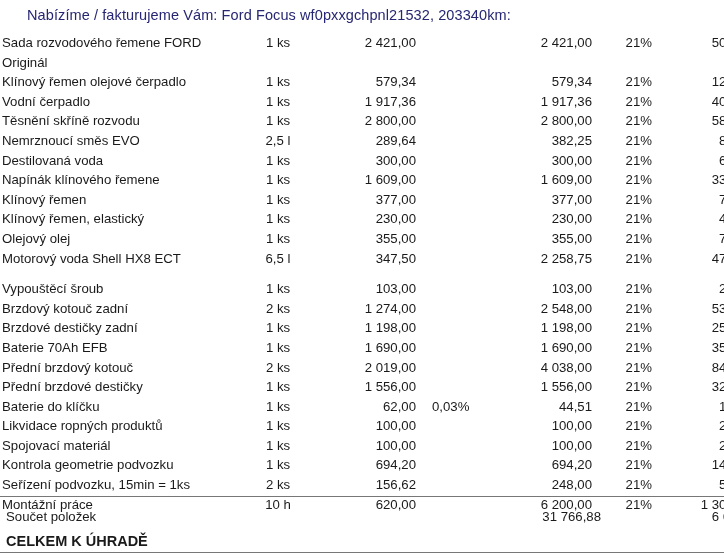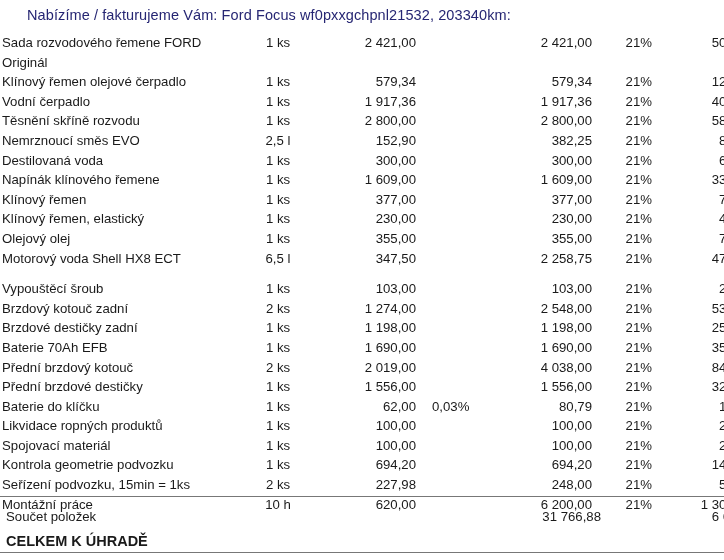--- a/index.html
+++ b/index.html
@@ -161,21 +161,21 @@
           <td class="c-disc"></td>
           <td class="c-total">2 800,00</td>
           <td class="c-vatp">21%</td>
           <td class="c-vat">588,00</td>
         </tr>
         <tr>
           <td class="c-name">
             <span class="wrap2">Nemrznoucí směs EVO</span>
           </td>
           <td class="c-qty">2,5 l</td>
-          <td class="c-price">152,90</td>
+          <td class="c-price">289,64</td>
           <td class="c-disc"></td>
           <td class="c-total">382,25</td>
           <td class="c-vatp">21%</td>
           <td class="c-vat">80,27</td>
         </tr>
         <tr>
           <td class="c-name">
             <span class="wrap2">Destilovaná voda</span>
           </td>
           <td class="c-qty">1 ks</td>
@@ -309,21 +309,21 @@
           <td class="c-vatp">21%</td>
           <td class="c-vat">326,76</td>
         </tr>
         <tr>
           <td class="c-name">
             <span class="wrap2">Baterie do klíčku</span>
           </td>
           <td class="c-qty">1 ks</td>
           <td class="c-price">62,00</td>
           <td class="c-disc">0,03%</td>
-          <td class="c-total">80,79</td>
+          <td class="c-total">44,51</td>
           <td class="c-vatp">21%</td>
           <td class="c-vat">13,02</td>
         </tr>
         <tr>
           <td class="c-name">
             <span class="wrap2">Likvidace ropných produktů</span>
           </td>
           <td class="c-qty">1 ks</td>
           <td class="c-price">100,00</td>
           <td class="c-disc"></td>
@@ -351,21 +351,21 @@
           <td class="c-disc"></td>
           <td class="c-total">694,20</td>
           <td class="c-vatp">21%</td>
           <td class="c-vat">145,78</td>
         </tr>
         <tr>
           <td class="c-name">
             <span class="wrap2">Seřízení podvozku, 15min = 1ks</span>
           </td>
           <td class="c-qty">2 ks</td>
-          <td class="c-price">227,98</td>
+          <td class="c-price">156,62</td>
           <td class="c-disc"></td>
           <td class="c-total">248,00</td>
           <td class="c-vatp">21%</td>
           <td class="c-vat">52,08</td>
         </tr>
         <tr>
           <td class="c-name">
             <span class="wrap2">Montážní práce</span>
           </td>
           <td class="c-qty">10 h</td>

